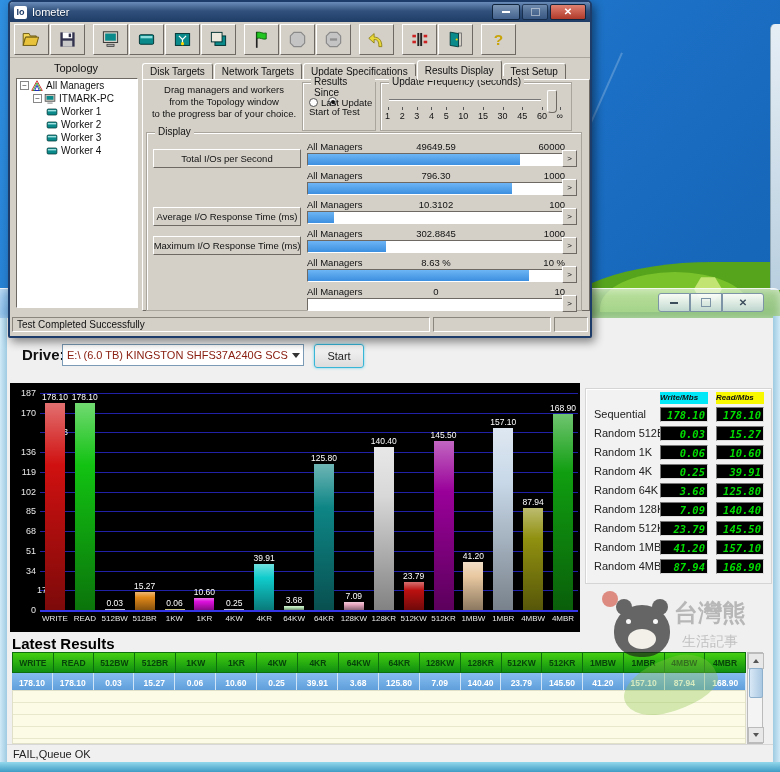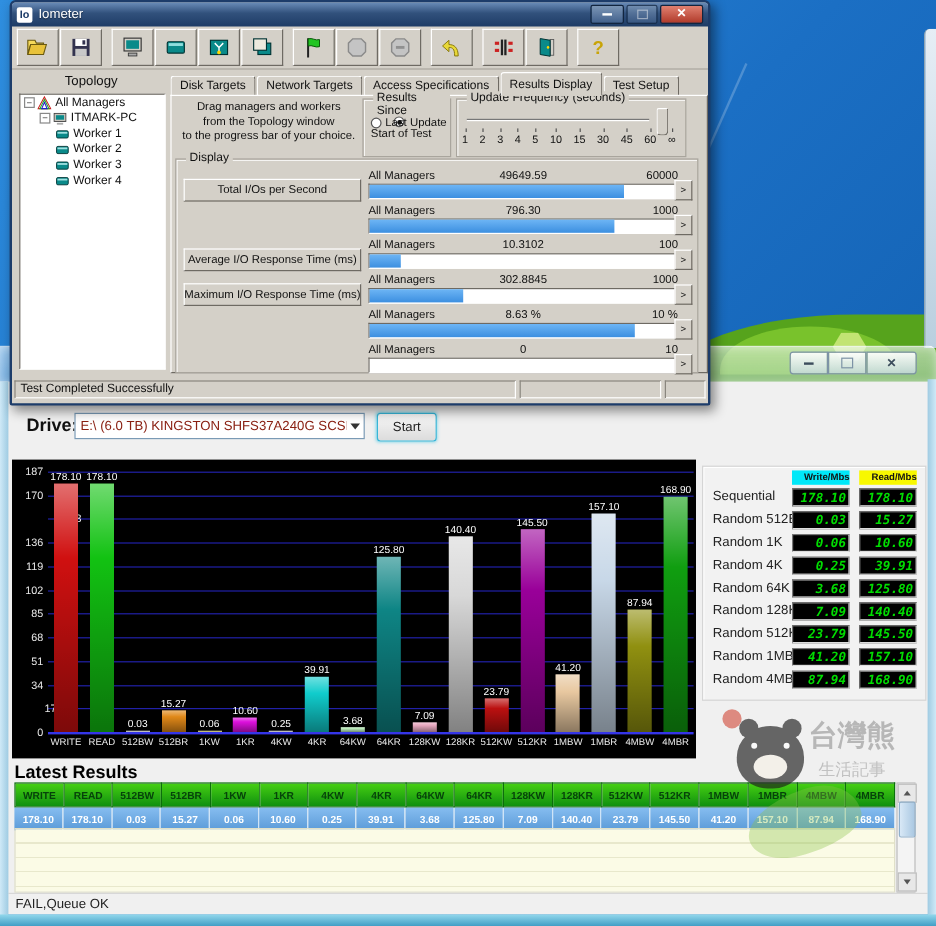--- a/index.html
+++ b/index.html
@@ -38,21 +38,21 @@
   .chart{left:10px;top:95px;width:570px;height:249px;background:#000;overflow:hidden;}
   .gridline{position:absolute;left:30px;width:538px;height:1px;background:#2121a8;}
   .gridline.base{height:2px;background:#3535e8;}
   .ytick{position:absolute;left:0;width:26px;text-align:right;font-size:9px;color:#e8e8e8;}
   .bar{position:absolute;width:20px;}
   .bar-val{position:absolute;width:36px;text-align:center;font-size:8.5px;color:#fff;white-space:nowrap;}
   .bar-cat{position:absolute;width:36px;text-align:center;font-size:8px;color:#e8e8e8;top:231px;white-space:nowrap;}
 
   
   .results-panel{left:585px;top:100px;width:187px;height:196px;background:#f2f2f2;border:1px solid #d5d5d5;box-shadow:inset 1px 1px 0 #fff;box-sizing:border-box;}
-  .rp-head{position:absolute;width:48px;height:12px;font-size:8px;font-weight:bold;color:#111;text-align:right;line-height:12px;}
+  .rp-head{position:absolute;width:48px;height:12px;font-size:8px;font-weight:bold;font-style:italic;color:#111;text-align:left;line-height:12px;}
   .rp-row-label{position:absolute;font-size:11px;color:#222;}
   .lcd{position:absolute;width:48px;height:15px;background:#000;border:1px solid #888;border-color:#777 #ddd #ddd #777;color:#00dd00;font-family:"DejaVu Sans Mono",monospace;font-size:10.5px;font-weight:bold;font-style:italic;text-align:right;line-height:14px;padding-right:2px;box-sizing:border-box;}
 
   
   .latest-title{left:12px;top:347px;font-size:15px;font-weight:bold;color:#000;}
   .latest-table{left:12px;top:364px;width:734px;}
   .lt-row{display:flex;}
   .lt-h{flex:1 1 0;height:19px;background:linear-gradient(#45cf12,#0f8f0f);border:1px solid #0c6e0c;border-left:none;color:#06430a;font-size:8.5px;font-weight:bold;display:flex;align-items:center;justify-content:center;}
   .lt-h:first-child{border-left:1px solid #0c6e0c;}
   .lt-v{flex:1 1 0;height:19px;background:linear-gradient(#86bdf0,#5b9bd8);border-right:1px solid #cfe4f7;color:#fff;font-size:8.5px;font-weight:bold;display:flex;align-items:center;justify-content:center;}
@@ -552,21 +552,21 @@
               <rect x="2.5" y="5.2" width="11" height="2" fill="#9fe0e0"></rect>
             </svg>
           </span>
           <span>Worker 4</span>
         </div>
       </div>
 
     <div class="abs tabs" id="iom-tabs">
         <div class="tab">Disk Targets</div>
         <div class="tab">Network Targets</div>
-        <div class="tab">Access Specifications</div>
+        <div class="tab">Update Specifications</div>
         <div class="tab active">Results Display</div>
         <div class="tab">Test Setup</div>
       </div>
     <div class="abs tabpane"></div>
 
     <div class="abs hint">
       <div>Drag managers and workers</div>
       <div>from the Topology window</div>
       <div>to the progress bar of your choice.</div>
     </div>

